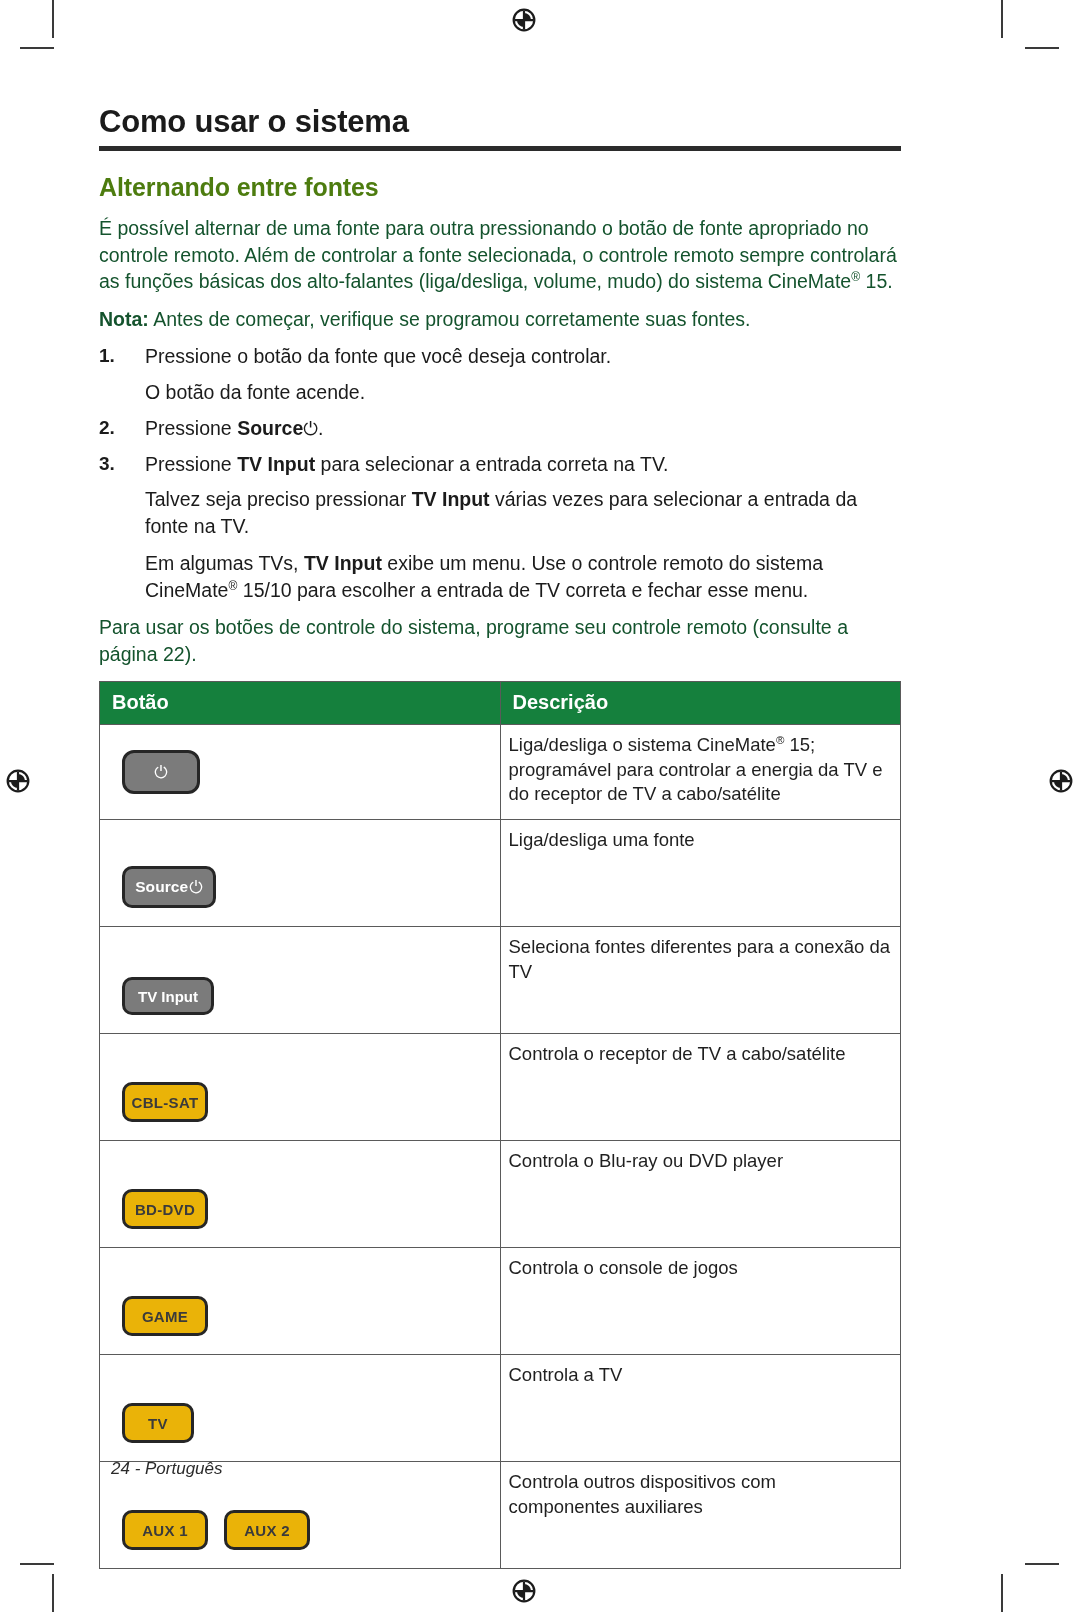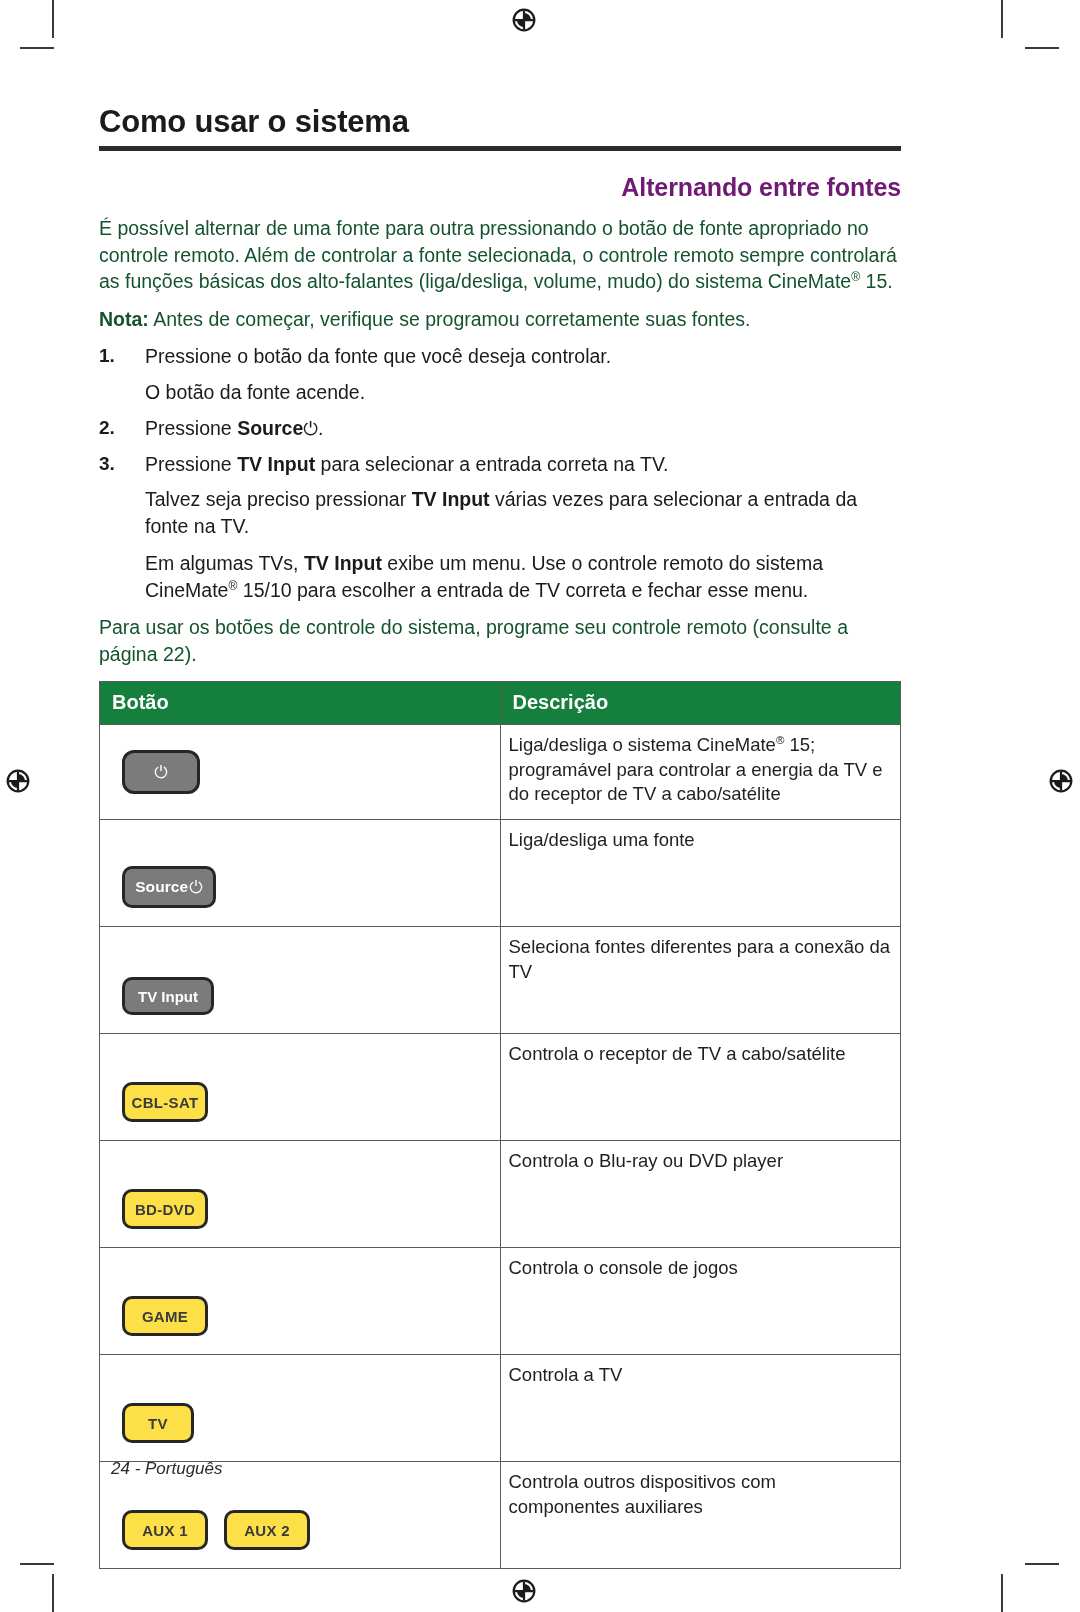--- a/index.html
+++ b/index.html
@@ -50,22 +50,21 @@
     height: 5px;
     background: #2b2b2b;
     margin-bottom: 22px;
   }
 
   h2.section-heading {
     font-size: 25px;
     font-weight: bold;
     margin: 0 0 13px 0;
     letter-spacing: -0.1px;
-    color: #701a75;
-    text-align: right;
+    color: #4d7c0f;
   }
 
   p.body-text {
     font-size: 19.5px;
     line-height: 1.36;
     margin: 0 0 11px 0;
     color: #14532d;
   }
 
   .note-line { margin-bottom: 14px; }
@@ -154,21 +153,21 @@
     box-sizing: border-box;
     font-weight: bold;
     line-height: 1;
     white-space: nowrap;
   }
   .key.dark {
     background: #7b7b7b;
     color: #ffffff;
   }
   .key.light {
-    background: #fde047;
+    background: #eab308;
     color: #3b3b3b;
   }
   .key.power {
     width: 78px;
     height: 44px;
     font-size: 22px;
     font-family: "DejaVu Sans", sans-serif;
     border-radius: 12px;
   }
   .key.source {

